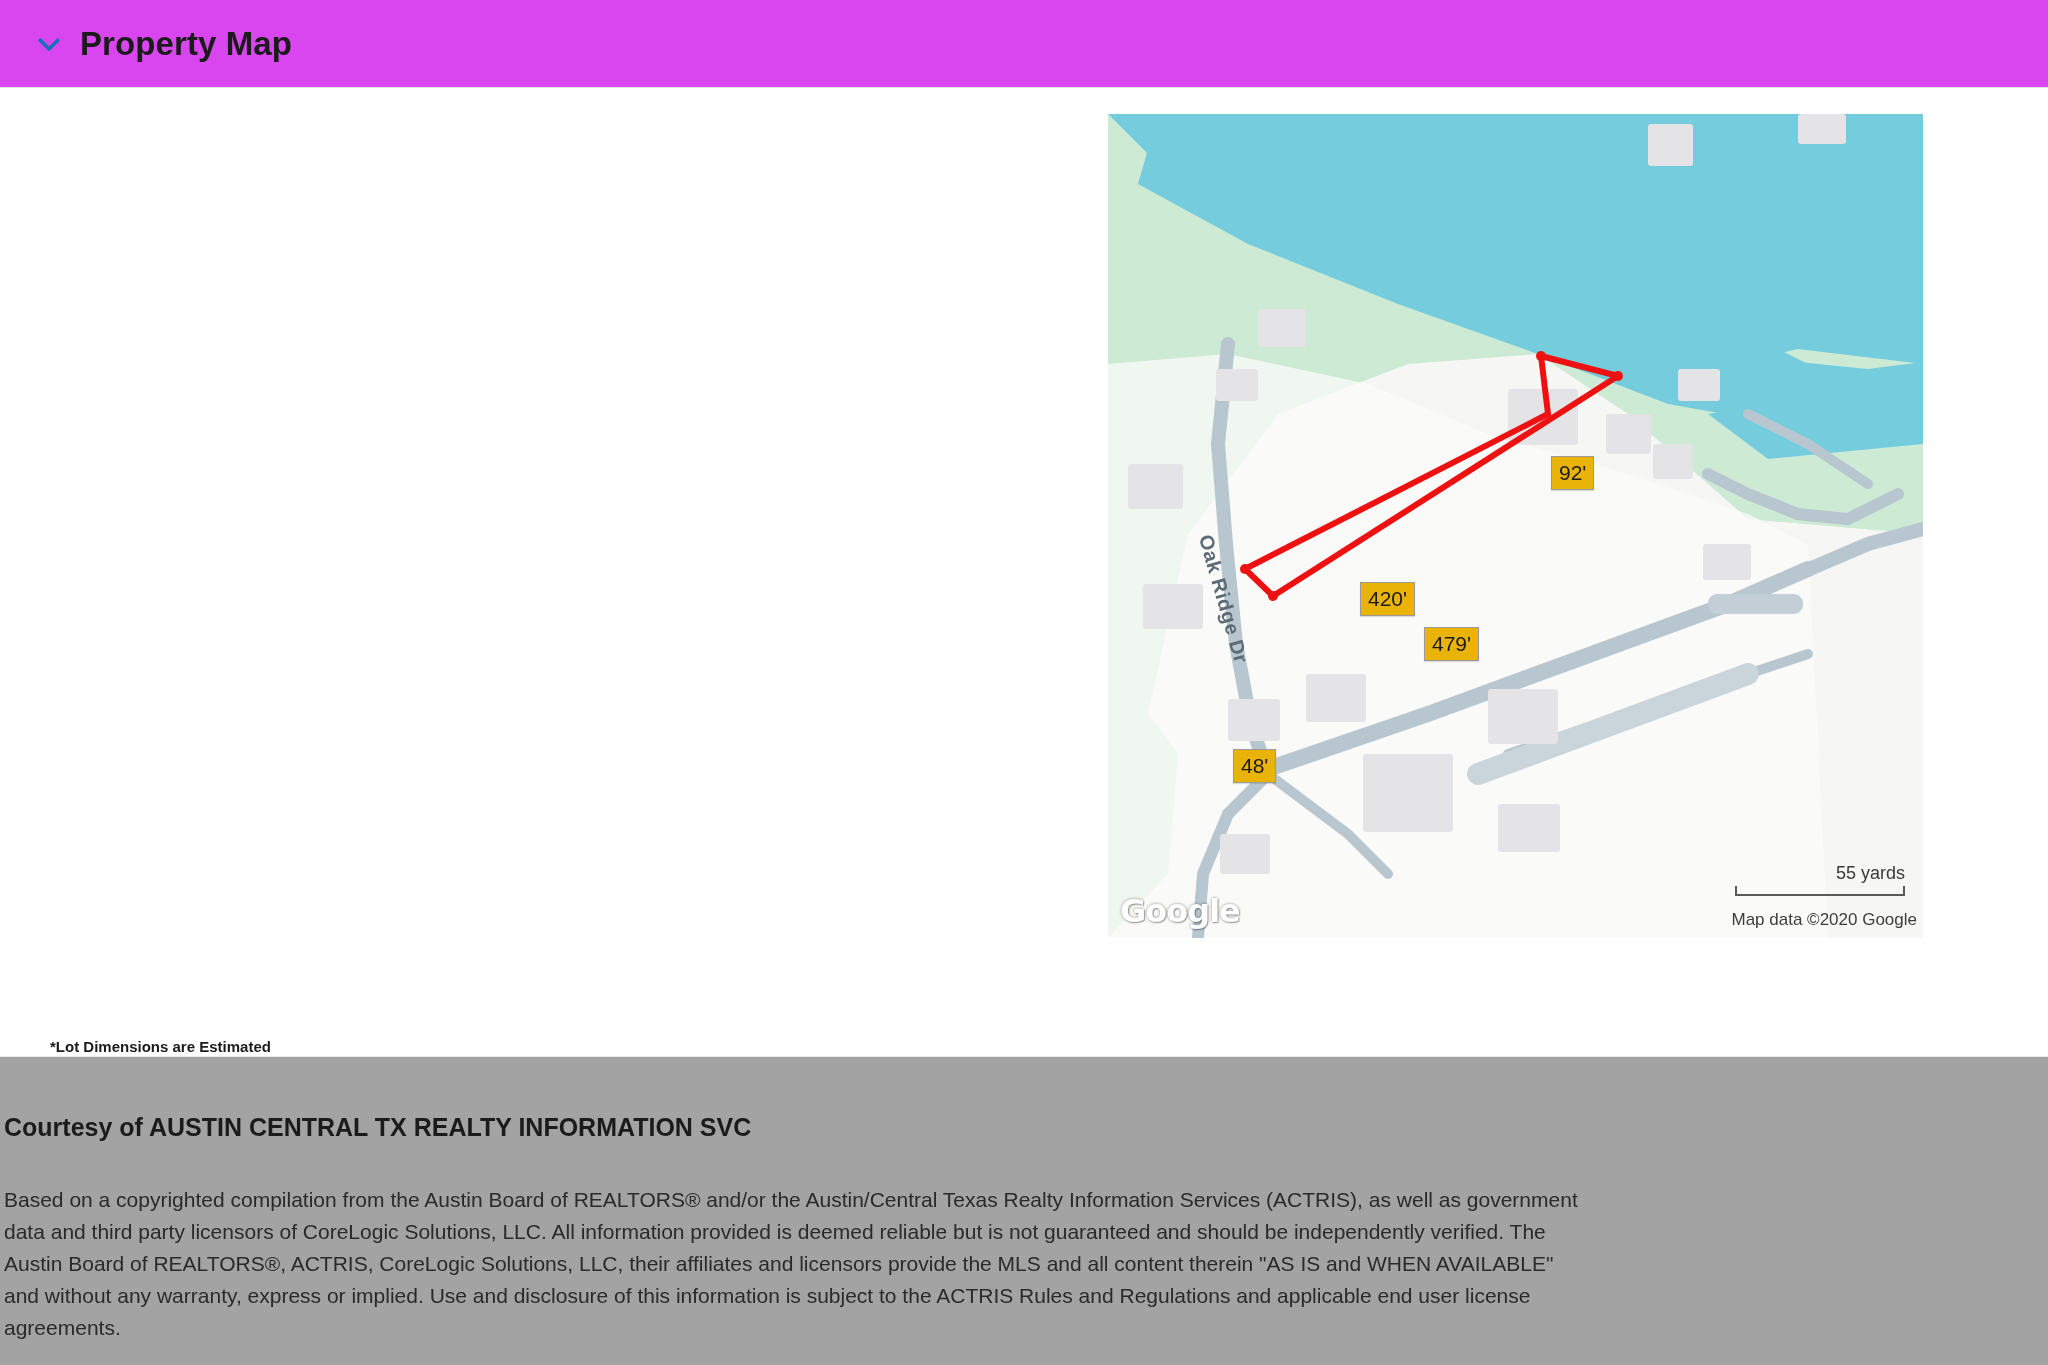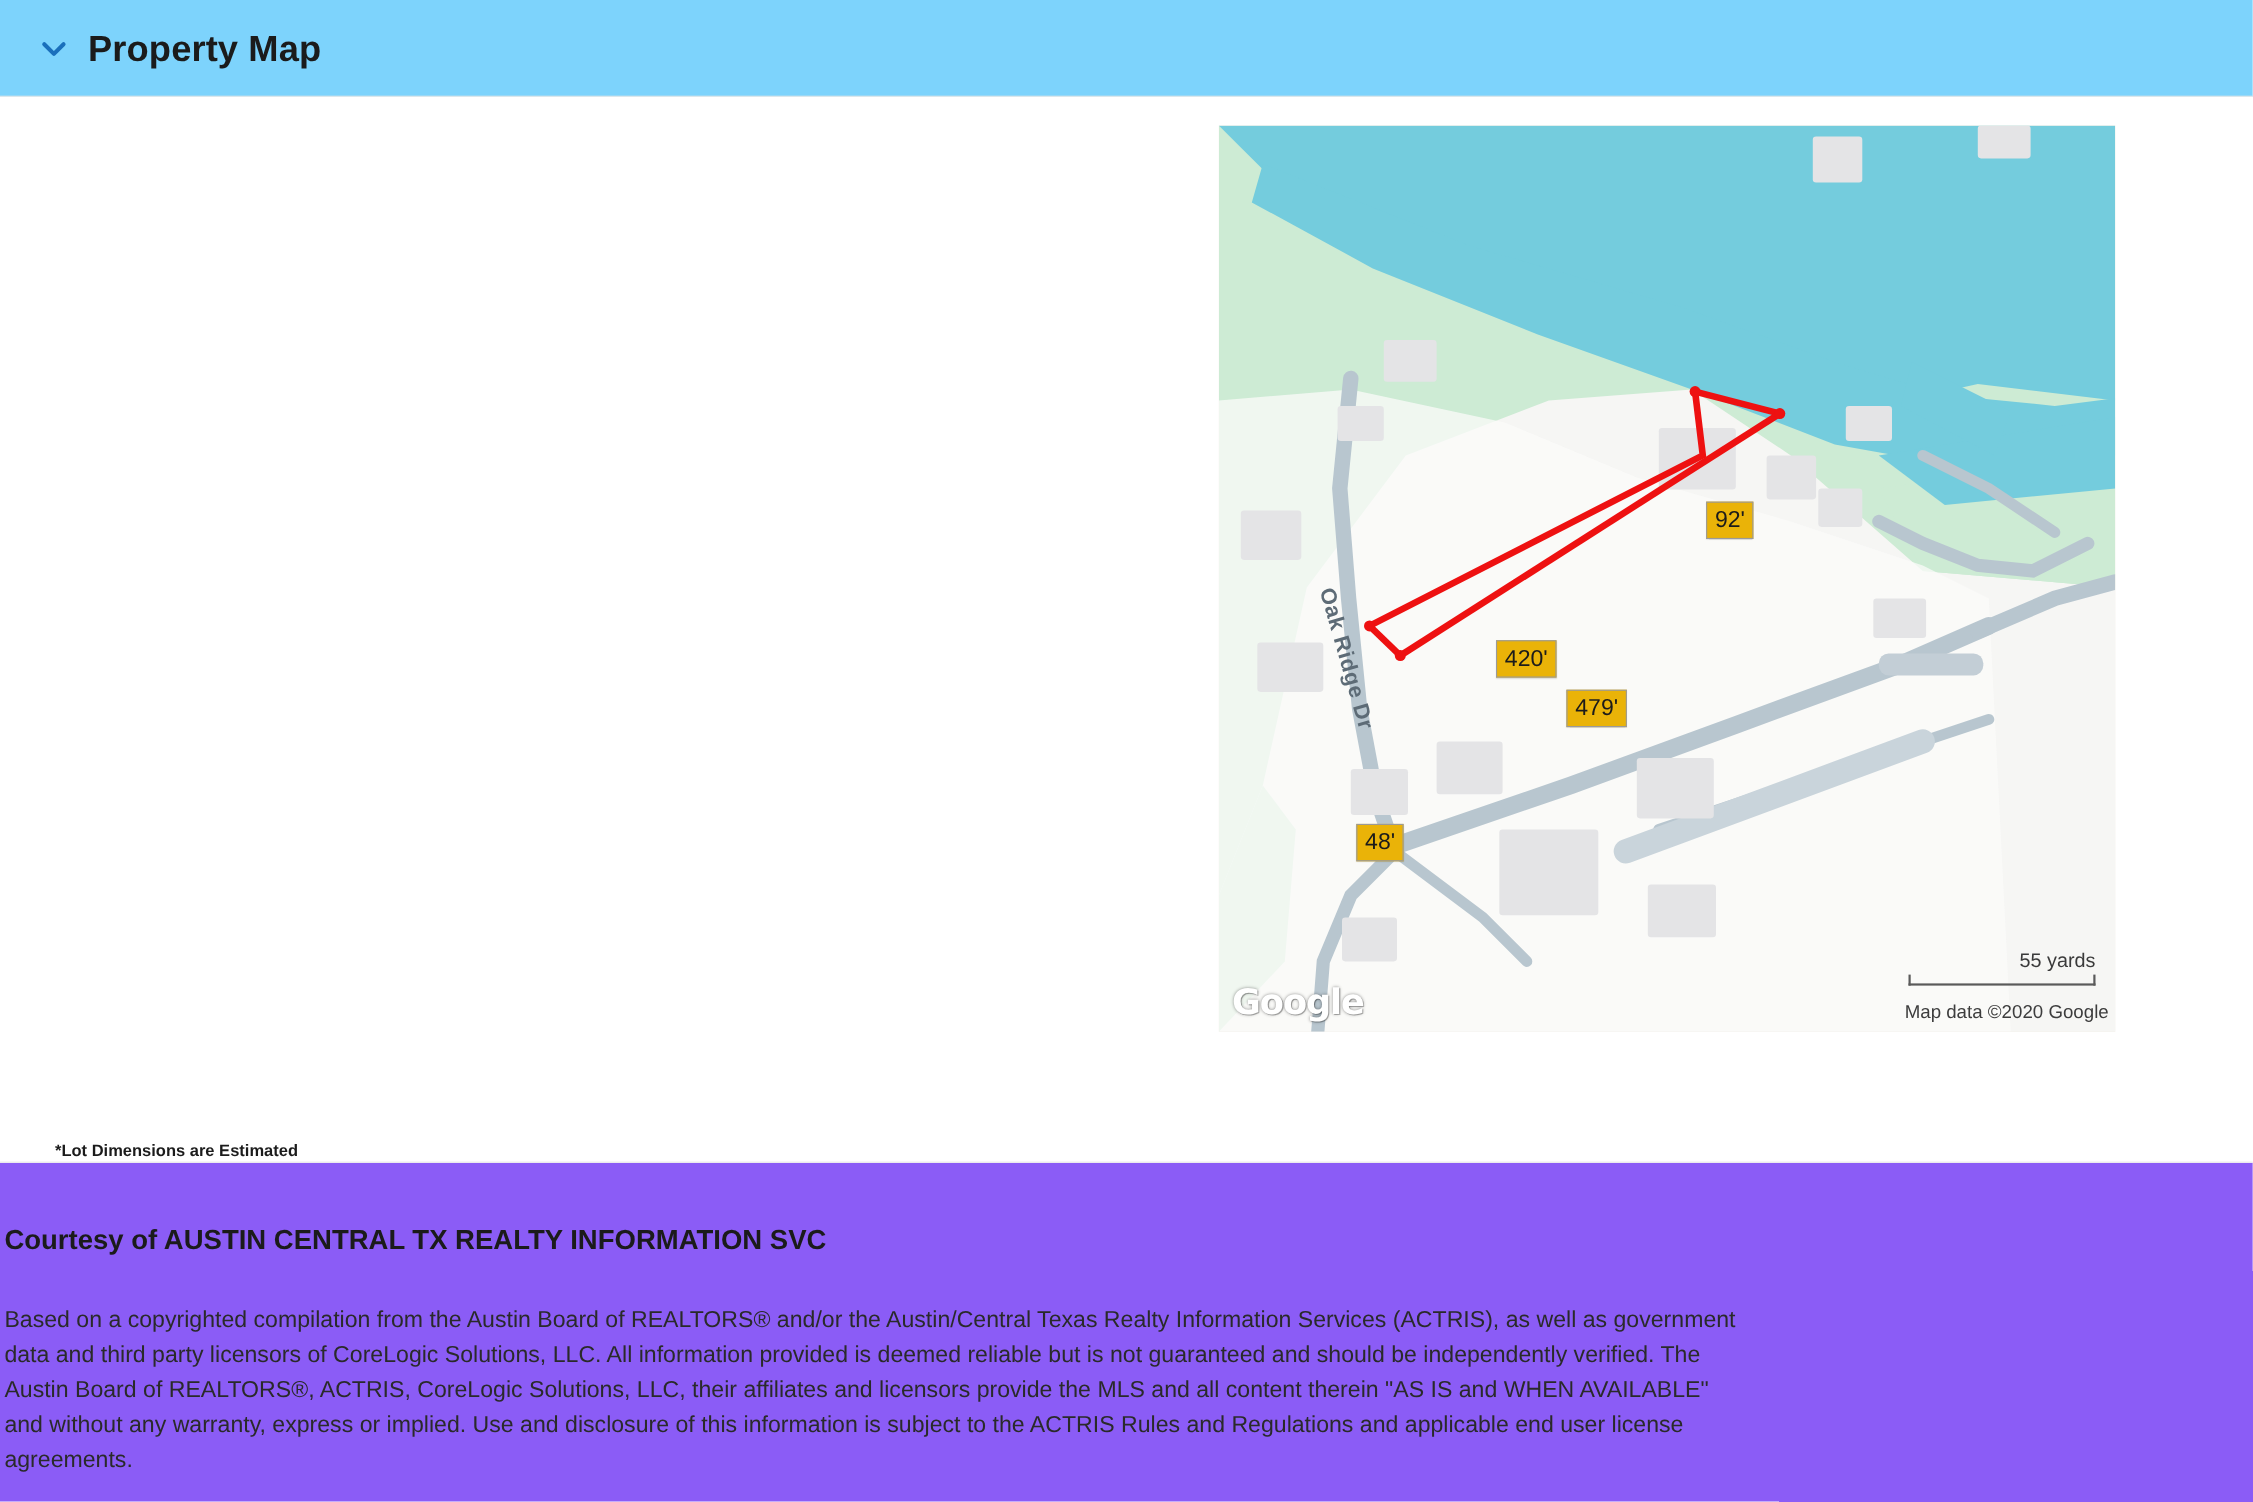--- a/index.html
+++ b/index.html
@@ -16,21 +16,21 @@
   }
 
   
   .section-header {
     height: 88px;
     box-sizing: border-box;
     display: flex;
     align-items: center;
     padding: 0 0 0 34px;
     border-bottom: 1px solid #e3e3e3;
-    background: #7dd3fc;
+    background: #d946ef;
   }
   .chevron {
     width: 30px;
     height: 30px;
     margin-right: 16px;
     display: inline-flex;
     align-items: center;
     justify-content: center;
     color: #1a6fbb;
     cursor: pointer;
@@ -127,21 +127,21 @@
     font-size: 20px;
     font-weight: bold;
     transform: rotate(74deg);
     transform-origin: left top;
     letter-spacing: 0.5px;
     white-space: nowrap;
   }
 
   
   .courtesy {
-    background: #8b5cf6;
+    background: #a3a3a3;
     padding: 56px 0 0 0;
     height: 309px;
     box-sizing: border-box;
   }
   .courtesy-title {
     font-size: 25px;
     font-weight: bold;
     color: #1b1b1b;
     margin: 0 0 42px 4px;
   }

